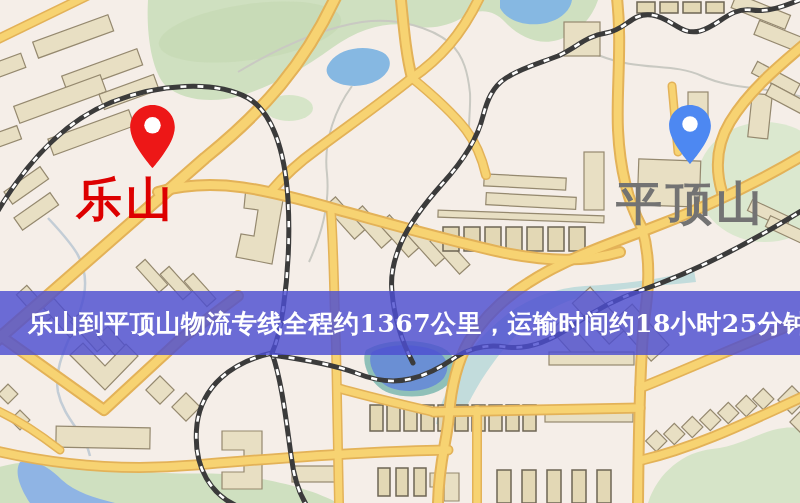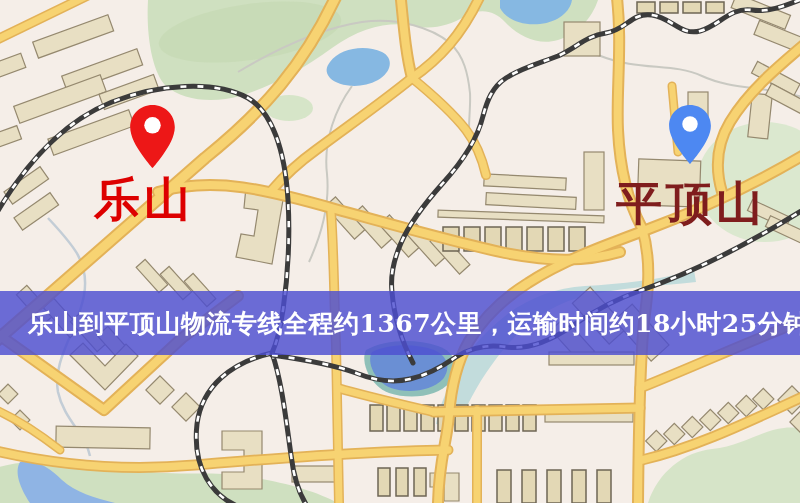--- a/index.html
+++ b/index.html
@@ -14,22 +14,22 @@
   .rail-dash{fill:none;stroke:#ffffff;stroke-width:2.6;stroke-dasharray:6 11;}
   .thin-path{fill:none;stroke:#c9c9c2;stroke-width:2;}
   .stream{fill:none;stroke:#c3cdd6;stroke-width:2.5;}
   .banner{position:absolute;left:0;top:291px;width:100%;height:64px;
           background:rgba(77,78,209,0.82);display:flex;align-items:center;
           box-sizing:border-box;padding-left:28px;}
   .banner span{color:#ffffff;font-size:25px;font-weight:600;letter-spacing:.5px;
                white-space:nowrap;}
   .place-label{position:absolute;font-weight:bold;font-size:46px;line-height:1;
                letter-spacing:4px;white-space:nowrap;}
-  .label-origin{left:94px;top:176px;color:#dd0000;}
-  .label-dest{left:616px;top:180px;color:#7f1d1d;}
+  .label-origin{left:76px;top:176px;color:#dd0000;}
+  .label-dest{left:616px;top:180px;color:#737373;}
   .pin{position:absolute;}
   .pin-origin{left:128px;top:104px;width:49px;height:64px;}
   .pin-dest{left:667px;top:104px;width:46px;height:60px;}
 </style>
 </head>
 <body>
 
 <div id="stage">
 
   <svg id="map-svg" width="800" height="503" viewBox="0 0 800 503">

